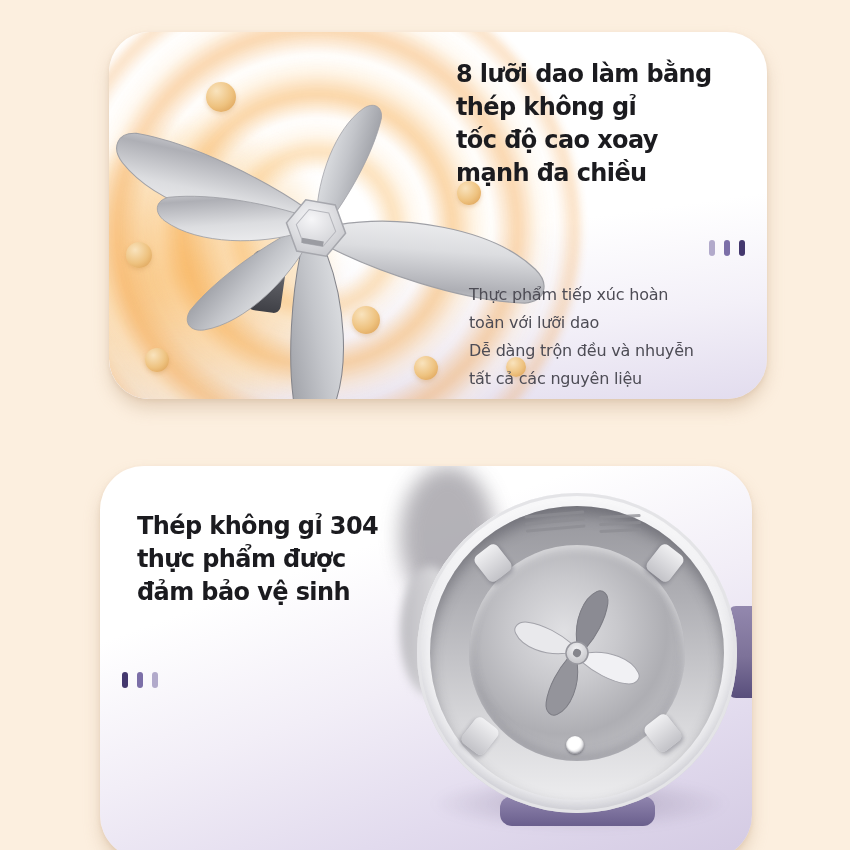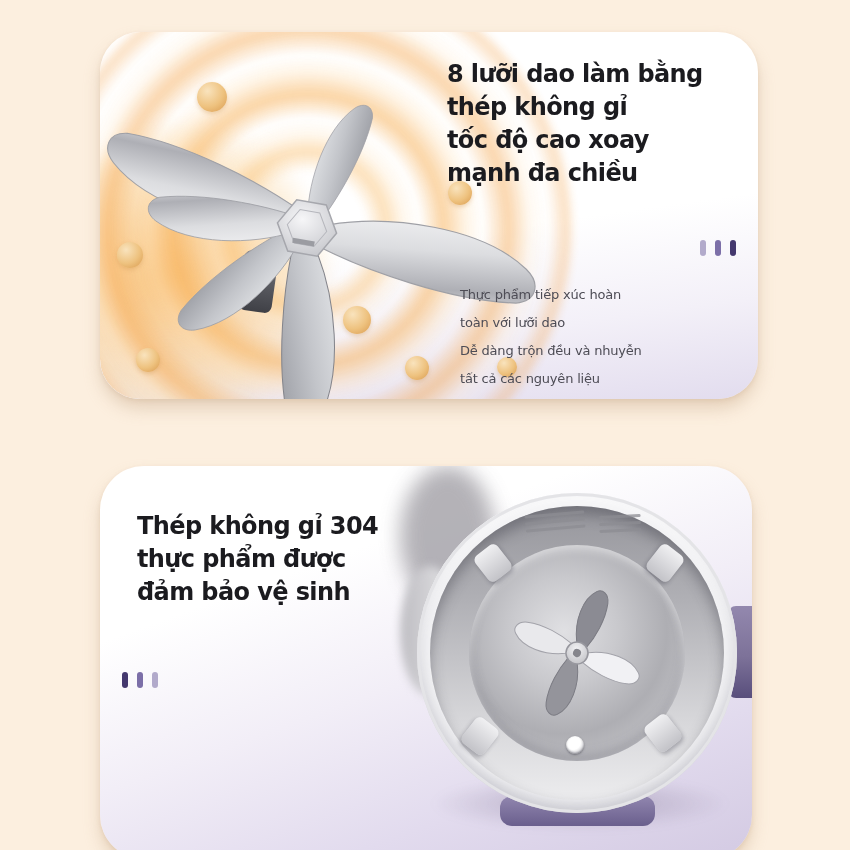--- a/index.html
+++ b/index.html
@@ -1,30 +1,30 @@
 <!DOCTYPE html>
 <html><head>
 <meta charset="utf-8">
 <style>
   html,body{margin:0;padding:0;}
   .page{position:relative;width:850px;height:850px;background:#fcefdf;overflow:hidden;
         font-family:"DejaVu Sans","Liberation Sans",sans-serif;}
   .card{position:absolute;overflow:hidden;
         box-shadow:0 10px 16px rgba(204,176,146,.45),0 2px 4px rgba(204,176,146,.3);}
-  .card-top{left:100px;top:32px;width:658px;height:367px;border-radius:40px;
+  .card-top{left:109px;top:32px;width:658px;height:367px;border-radius:40px;
         background:linear-gradient(172deg,#ffffff 55%,#f3f0f8 78%,#e2dcee 100%);}
   .card-bottom{left:100px;top:443px;width:652px;height:393px;border-radius:44px;
         background:linear-gradient(160deg,#ffffff 28%,#f2eef7 52%,#e2dbee 76%,#d5cce4 97%);margin-top:23px;}
 
   .heading{position:absolute;margin:0;white-space:pre-line;color:#1b1b1f;
         font-weight:700;font-size:24px;line-height:33px;letter-spacing:-0.6px;z-index:8;}
   .heading-top{left:347px;top:26px;width:305px;}
   .heading-bottom{left:37px;top:44px;width:340px;}
   .desc{position:absolute;margin:0;white-space:pre-line;color:#4d4c55;
-        font-size:13px;line-height:28px;letter-spacing:-0.2px;z-index:8;}
+        font-size:16px;line-height:28px;letter-spacing:-0.2px;z-index:8;}
   .desc-top{left:360px;top:249px;width:300px;}
   .desc-bottom{left:37px;top:237px;width:340px;}
 
   .bars{position:absolute;display:flex;gap:9px;z-index:8;}
   .bars i{display:block;width:6px;height:16px;border-radius:3px;}
   .bars-right{left:600px;top:208px;}
   .bars-right i:nth-child(1){background:#b2aacb;}
   .bars-right i:nth-child(2){background:#7c6fa8;}
   .bars-right i:nth-child(3){background:#44386e;}
   .bars-left{left:22px;top:206px;}

